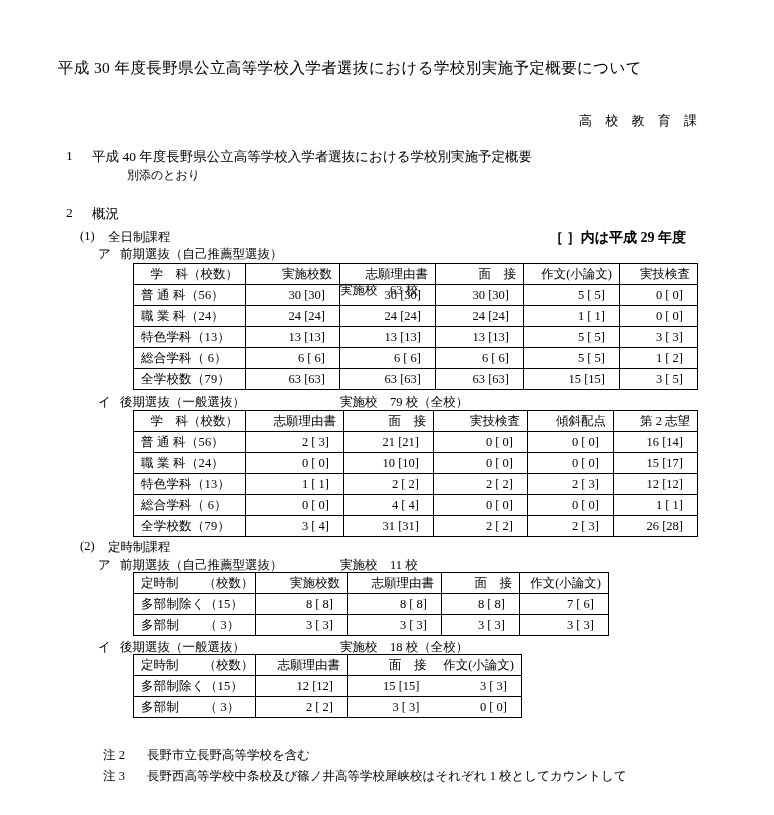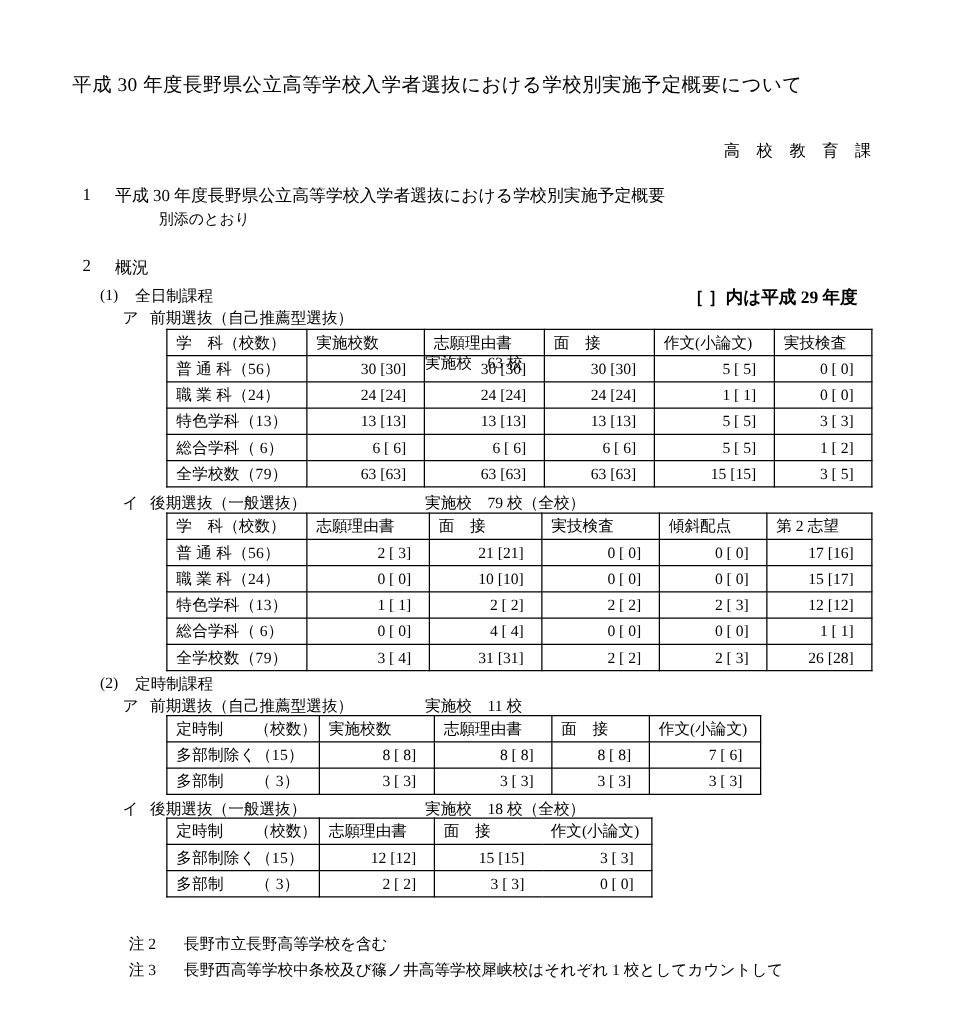--- a/index.html
+++ b/index.html
@@ -78,21 +78,21 @@
   }
   table.grid td,table.grid th{
     border:1px solid #000;
     height:21px;
     padding:0 7px;
     font-weight:normal;
     white-space:nowrap;
     line-height:20px;
     box-sizing:border-box;
   }
-  table.grid th{text-align:left;}
+  table.grid th{text-align:right;}
   table.grid td.label{text-align:left;letter-spacing:0.2px;}
   table.grid td.num{text-align:right;padding-right:14px;}
   .nb-right{border-right:none !important;}
   .nb-left{border-left:none !important;}
 
   
   #tbl-zenki-zenjitsu{left:133px;top:263px;width:564px;}
   #tbl-zenki-zenjitsu col.c0{width:112px;}
   #tbl-zenki-zenjitsu col.c1{width:94px;}
   #tbl-zenki-zenjitsu col.c2{width:96px;}
@@ -158,21 +158,21 @@
 </style>
 </head>
 <body>
 
 <div class="page">
 
   <div class="doc-title">平成 30 年度長野県公立高等学校入学者選抜における学校別実施予定概要について</div>
   <div class="dept-line">高 校 教 育 課</div>
 
   <div class="sec-num sec1-no">1</div>
-  <div class="sec-num sec1-title">平成 30 年度長野県公立高等学校入学者選抜における学校別実施予定概要</div>
+  <div class="sec-num sec1-title">平成 40 年度長野県公立高等学校入学者選抜における学校別実施予定概要</div>
   <div class="sec-num sec1-sub">別添のとおり</div>
 
   <div class="sec-num sec2-no">2</div>
   <div class="sec-num sec2-title">概況</div>
 
   <div class="sub-label p1">(1)</div>
   <div class="sub-label p1-title">全日制課程</div>
   <div class="note-bracket">［  ］内は平成 29 年度</div>
 
   <div class="sub-label item-a1">ア</div>
@@ -265,21 +265,21 @@
         <th>第 2 志望</th>
       </tr>
     </thead>
     <tbody>
       <tr>
         <td class="label">普 通 科（56）</td>
         <td class="num">2 [ 3]</td>
         <td class="num">21 [21]</td>
         <td class="num">0 [ 0]</td>
         <td class="num">0 [ 0]</td>
-        <td class="num">17 [16]</td>
+        <td class="num">16 [14]</td>
       </tr>
       <tr>
         <td class="label">職 業 科（24）</td>
         <td class="num">0 [ 0]</td>
         <td class="num">10 [10]</td>
         <td class="num">0 [ 0]</td>
         <td class="num">0 [ 0]</td>
         <td class="num">15 [17]</td>
       </tr>
       <tr>

